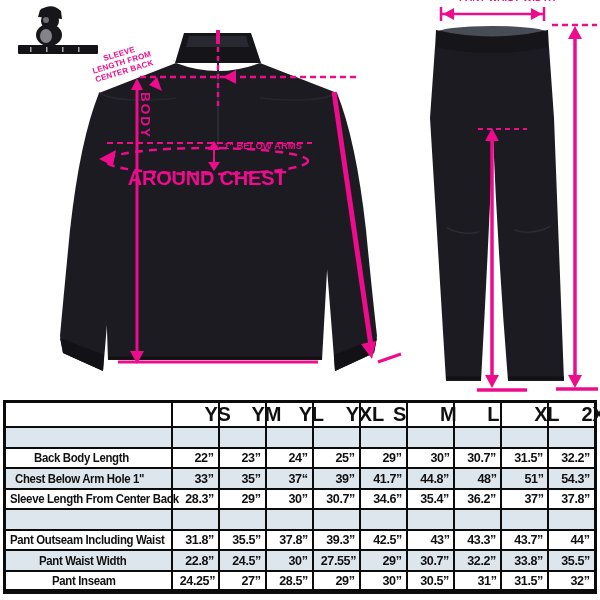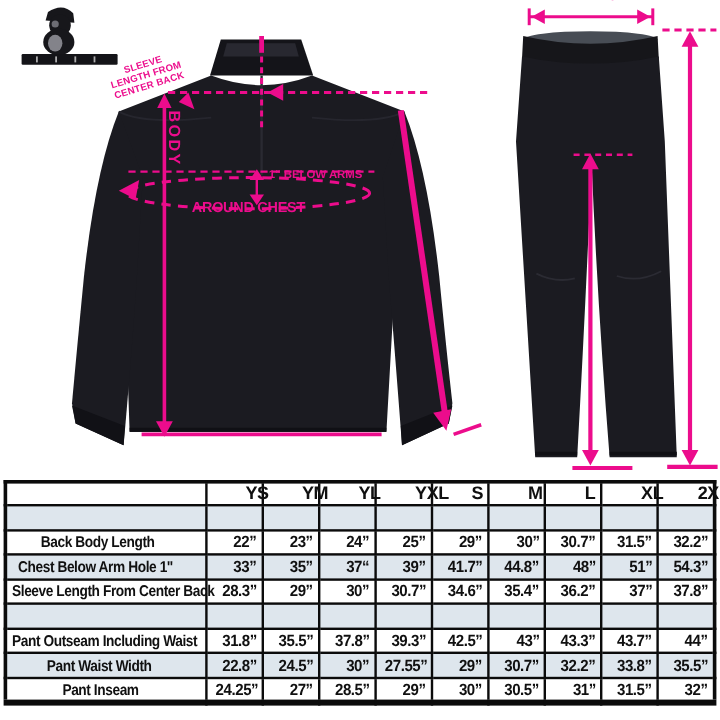--- a/index.html
+++ b/index.html
@@ -3,30 +3,30 @@
 <meta charset="utf-8">
 <style>
   html,body{margin:0;padding:0;background:#fff;}
   .canvas{position:relative;width:600px;height:600px;background:#fff;overflow:hidden;
           font-family:"Liberation Sans",sans-serif;}
   .diagram{position:absolute;top:0;left:0;width:600px;height:398px;overflow:hidden;}
   .diagram svg{position:absolute;top:0;left:0;}
   .pink{position:absolute;color:#EC0C8C;font-weight:bold;white-space:nowrap;}
   .tilt{transform:rotate(-17deg);text-align:center;line-height:1.1;font-size:8px;letter-spacing:.2px;}
   .vert{writing-mode:vertical-rl;font-size:13.5px;letter-spacing:2px;}
-  .chest{width:176px;text-align:center;font-size:12px;line-height:1.1;letter-spacing:-.2px;}
+  .chest{width:176px;text-align:center;font-size:20px;line-height:1.1;letter-spacing:-.2px;}
   
   .size-table{position:absolute;top:400px;left:3px;width:594px;border-collapse:collapse;
       table-layout:fixed;background:#fff;border:3px solid #0b0b0b;border-bottom:5px solid #0b0b0b;}
   .size-table th,.size-table td{border:2px solid #0b0b0b;padding:0 4px;color:#101010;
       font-weight:bold;overflow:visible;white-space:nowrap;}
   .size-table thead tr{height:19px;}
   .size-table tbody tr{height:20.5px;}
   .size-table tbody tr:nth-child(odd){background:#DEE6ED;}
-  .size-table th{font-size:15px;text-align:center;letter-spacing:-.3px;padding-left:32px;}
+  .size-table th{font-size:20px;text-align:center;letter-spacing:-.3px;padding-left:32px;}
   .size-table td.lbl{text-align:center;font-size:13px;}
   .size-table td.val{text-align:right;font-size:13.5px;}
   .cond{display:inline-block;transform:scaleX(.88);transform-origin:0 50%;letter-spacing:-.4px;}
   .condv{display:inline-block;transform:scaleX(.93);transform-origin:100% 50%;letter-spacing:-.4px;}
   .col-label{width:167px;}
 </style>
 </head>
 <body>
 
 <div class="canvas">

